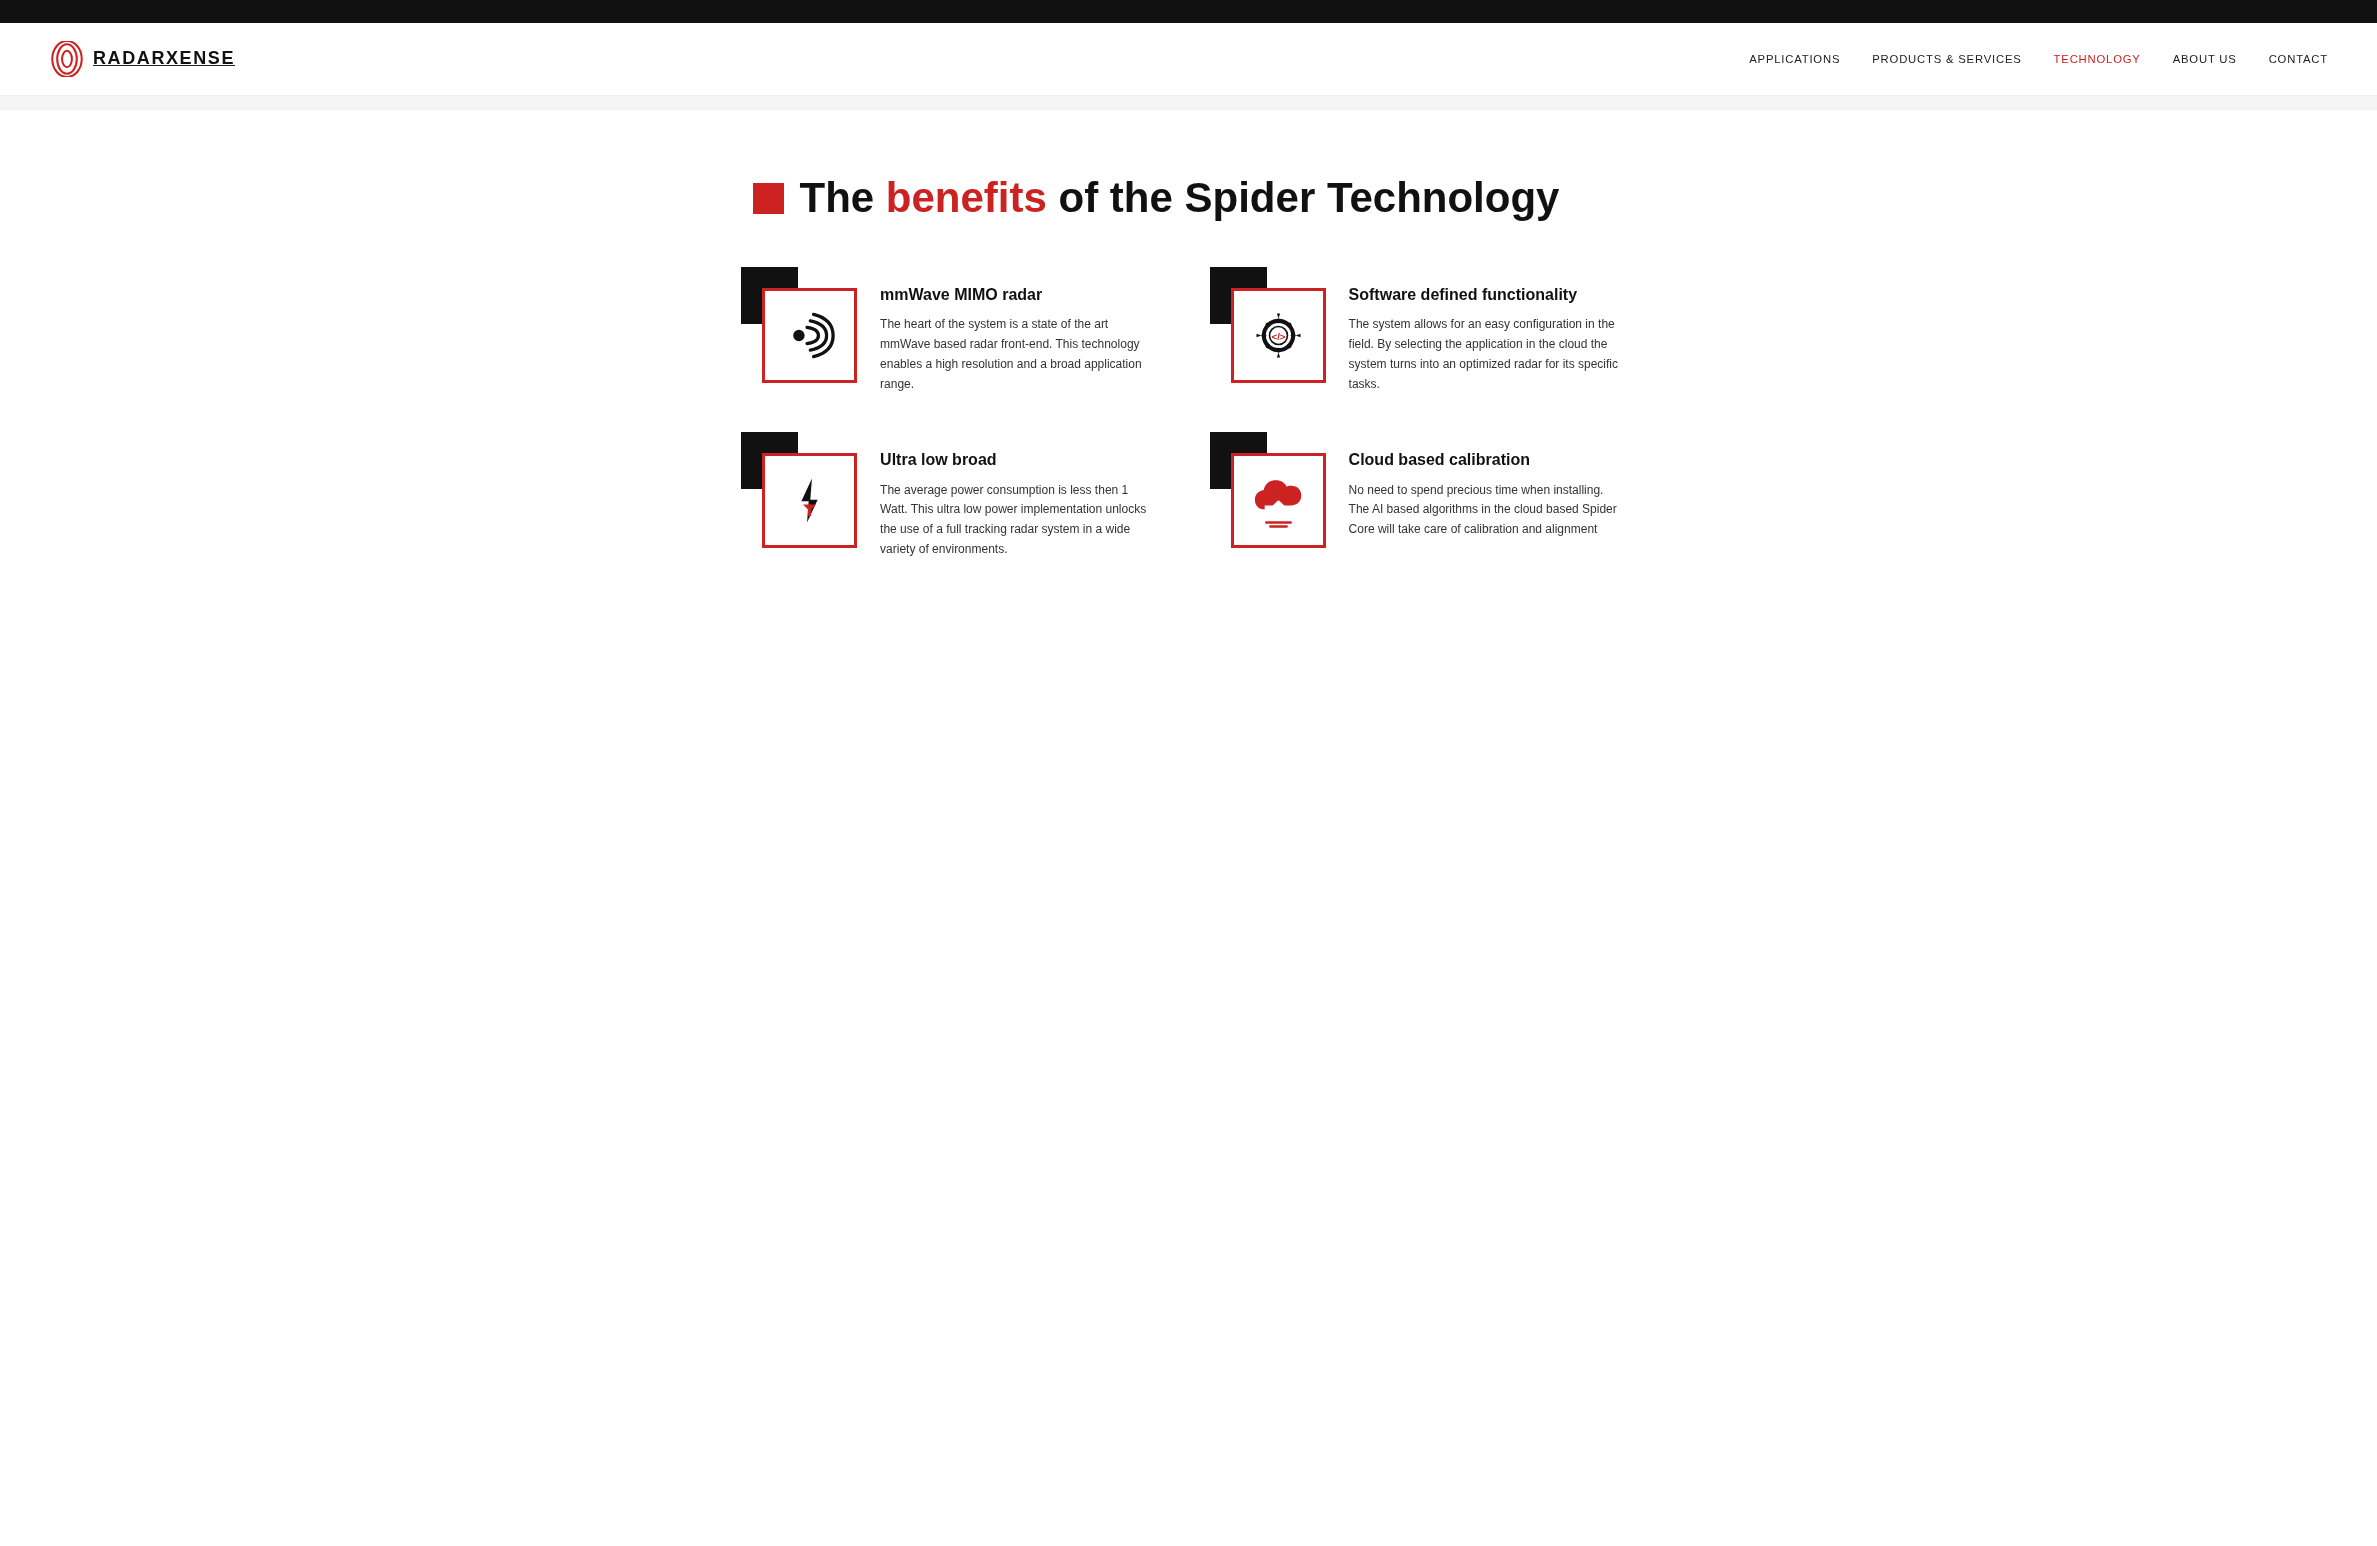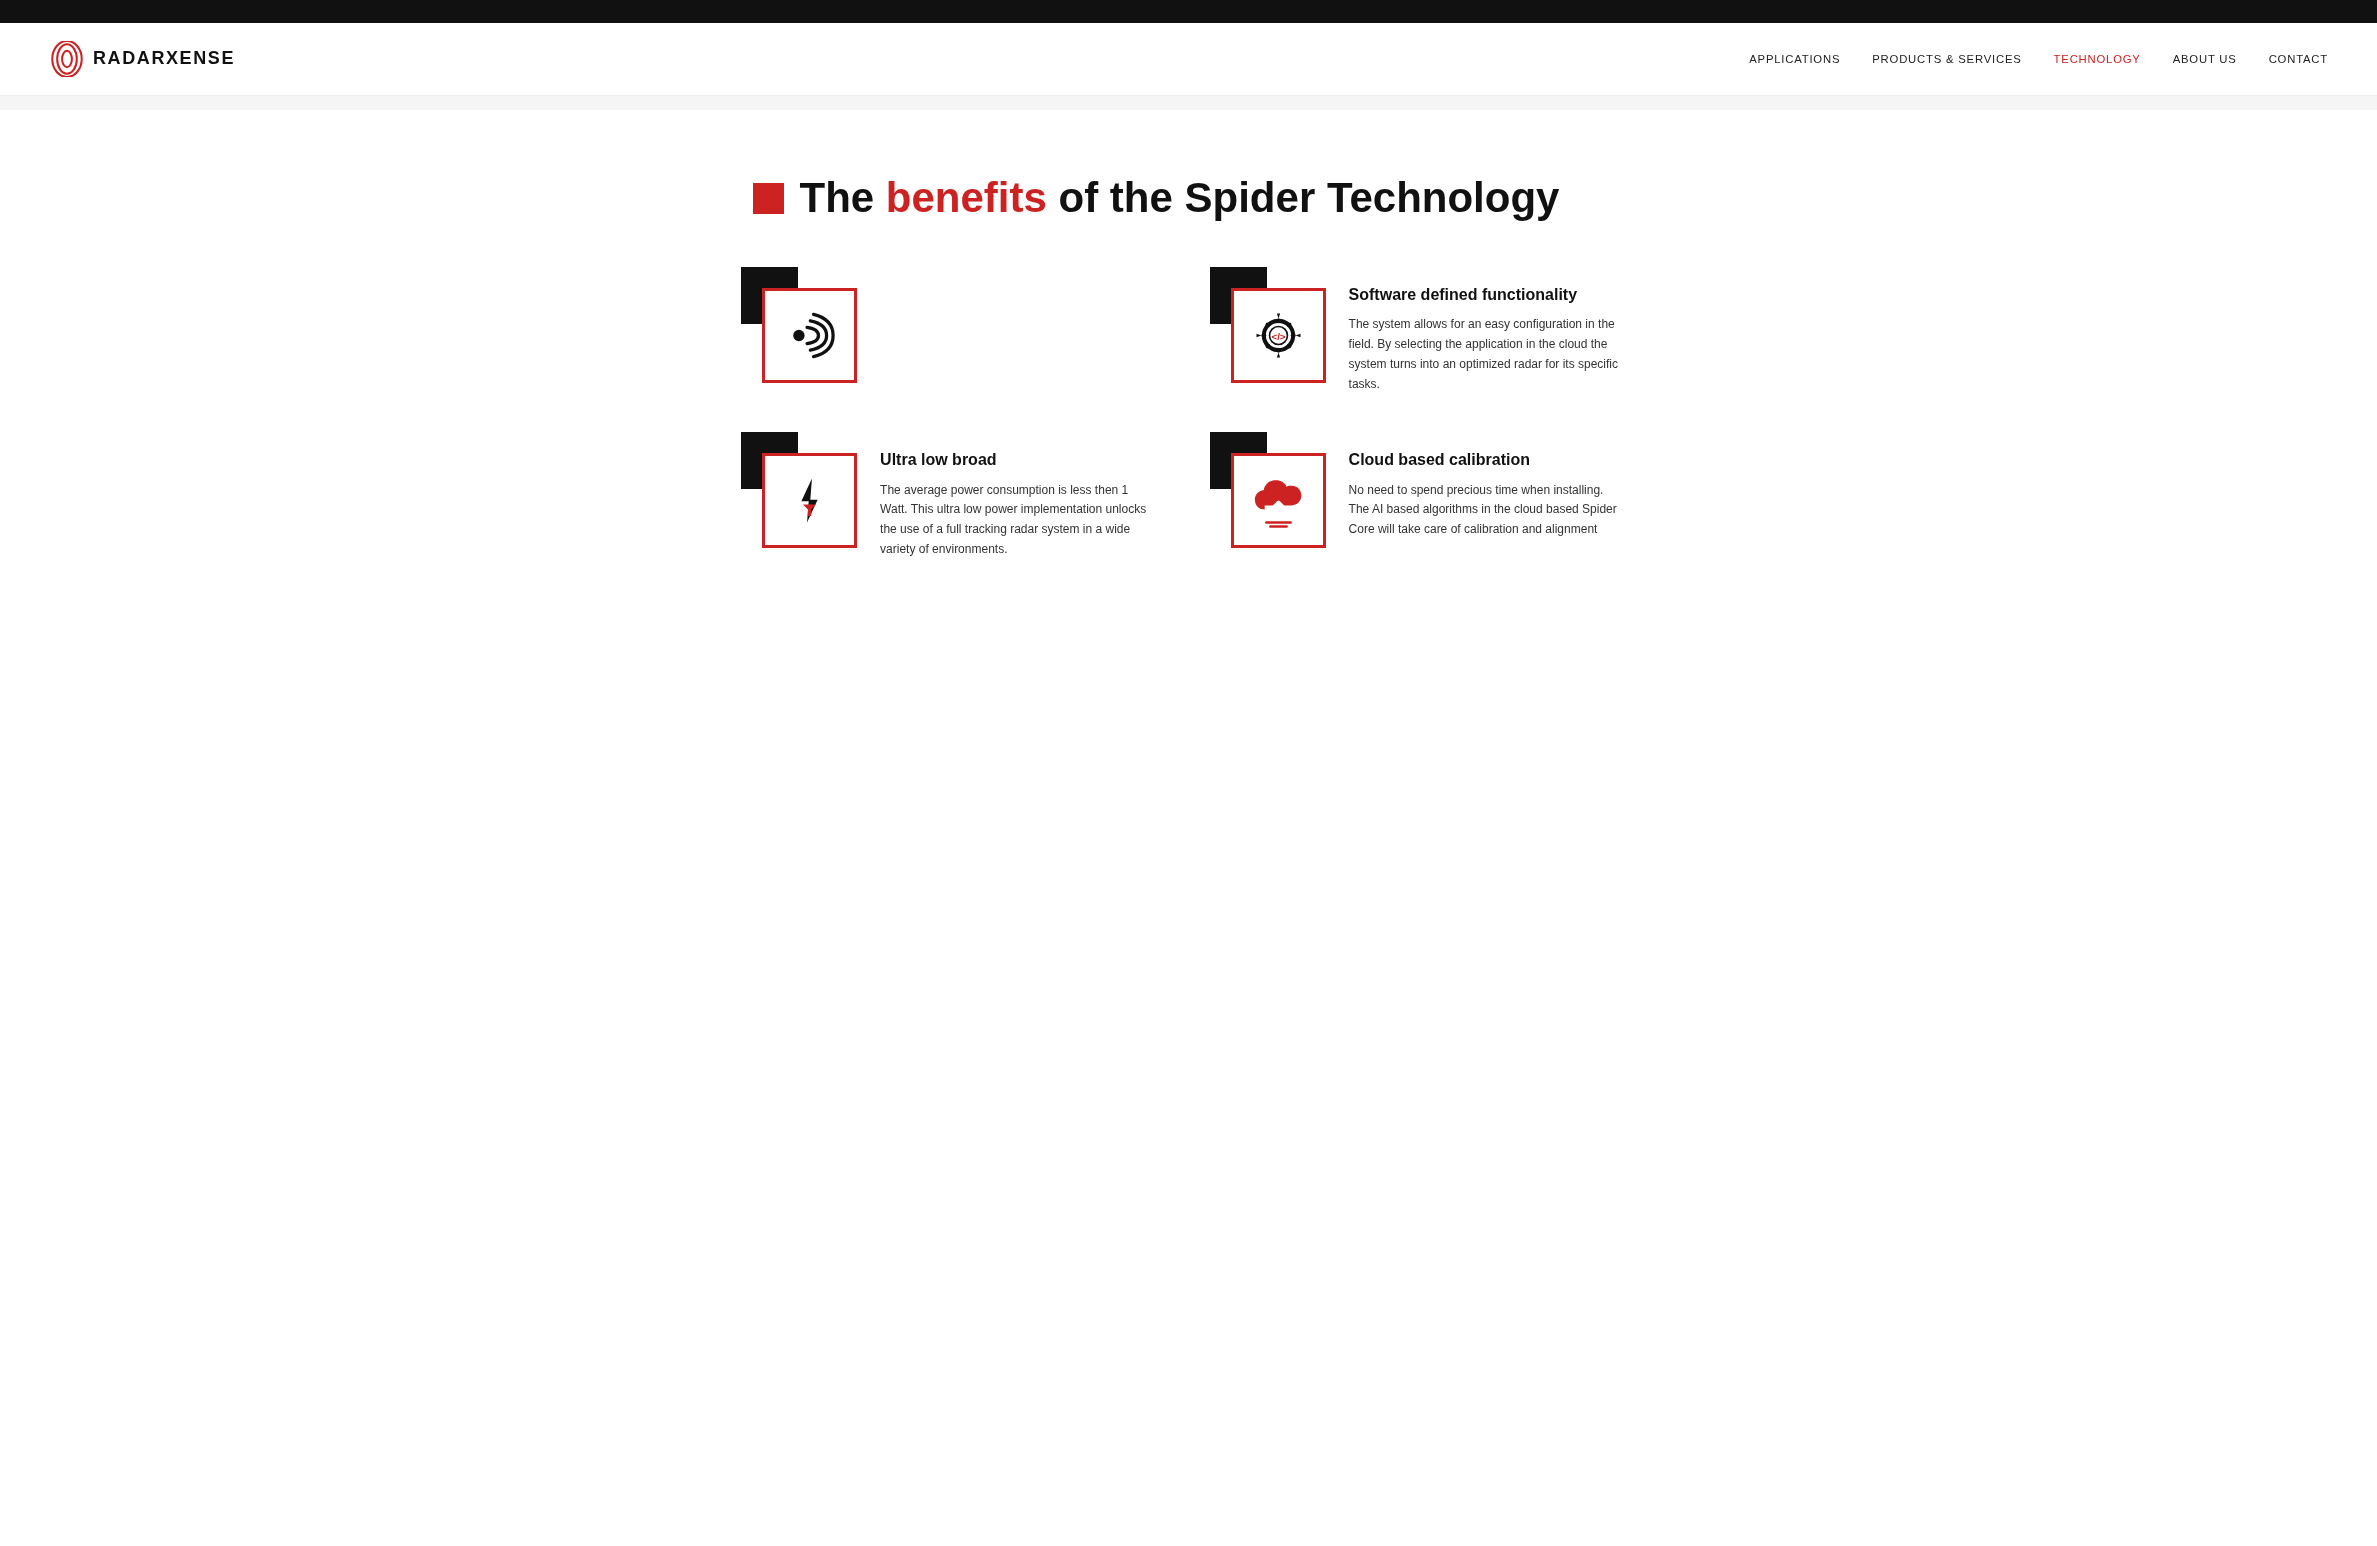--- a/index.html
+++ b/index.html
@@ -25,20 +25,21 @@
       display: flex;
       align-items: center;
       height: 73px;
     }
 
     .logo-area {
       display: flex;
       align-items: center;
       gap: 8px;
       margin-right: auto;
+      text-decoration: underline;
     }
 
     .logo-icon {
       width: 36px;
       height: 36px;
     }
 
     .logo-text {
       font-size: 18px;
       font-weight: 900;
@@ -217,20 +218,24 @@
         <div class="icon-box">
 
           <svg viewBox="0 0 70 70" xmlns="http://www.w3.org/2000/svg">
             <circle cx="22" cy="35" r="7" fill="#111"></circle>
             <path d="M 32 25 Q 46 27 46 35 Q 46 43 32 45" fill="none" stroke="#111" stroke-width="4" stroke-linecap="round"></path>
             <path d="M 36 17 Q 56 21 56 35 Q 56 49 36 53" fill="none" stroke="#111" stroke-width="4" stroke-linecap="round"></path>
             <path d="M 40 9 Q 64 15 64 35 Q 64 55 40 61" fill="none" stroke="#111" stroke-width="4" stroke-linecap="round"></path>
           </svg>
         </div>
       </div>
+      <div class="benefit-content">
+        <h3>mmWave MIMO radar</h3>
+        <p>The heart of the system is a state of the art mmWave based radar front-end. This technology enables a high resolution and a broad application range.</p>
+      </div>
     </div>
 
     <div class="benefit-item">
       <div class="icon-wrapper">
         <div class="icon-shadow"></div>
         <div class="icon-box">
 
           <svg viewBox="0 0 70 70" xmlns="http://www.w3.org/2000/svg">
 
             <path d="M35 14 L37 8 L33 8 Z" fill="#111"></path>

